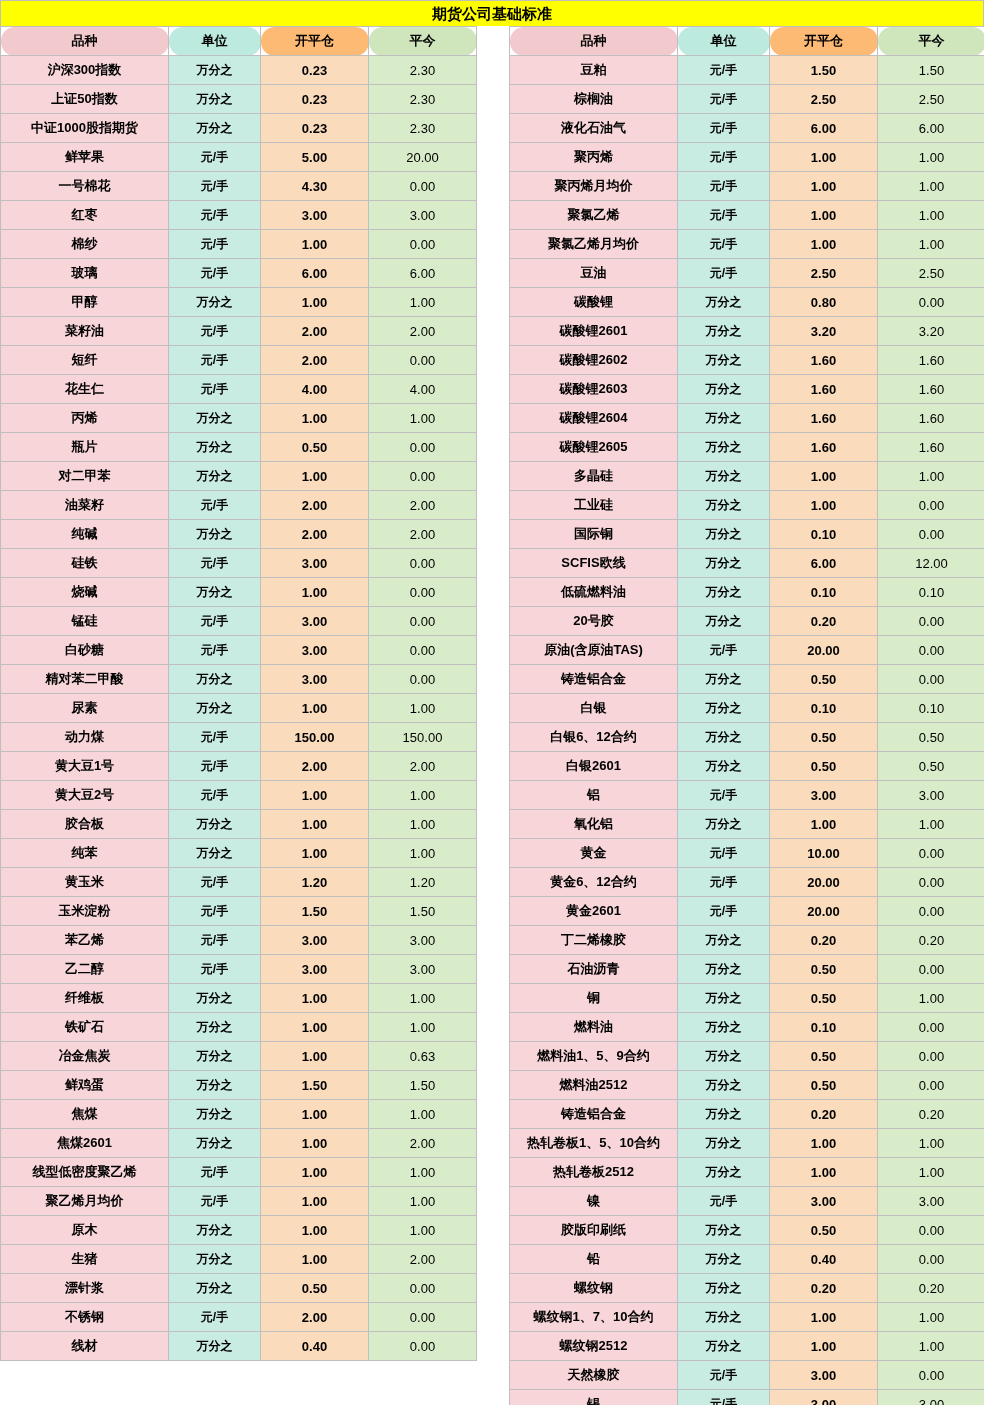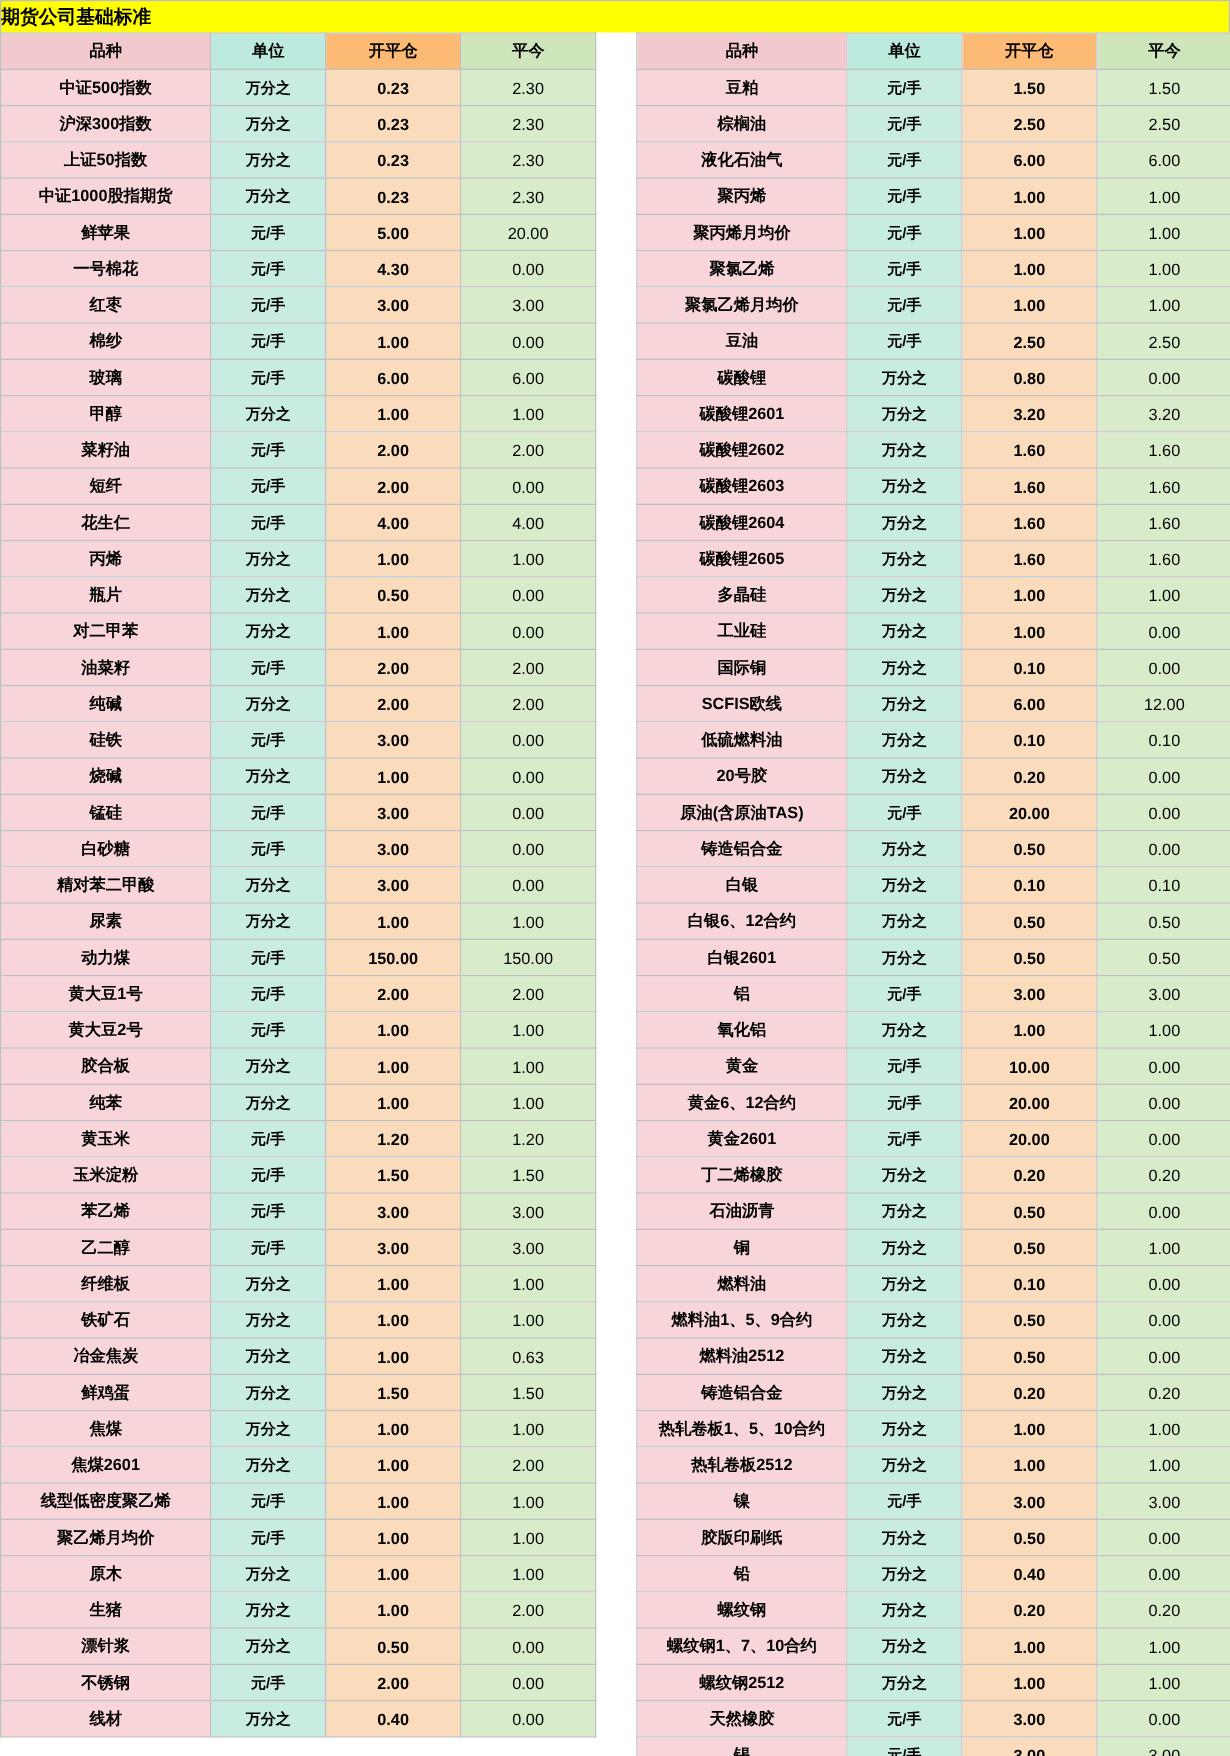--- a/index.html
+++ b/index.html
@@ -11,21 +11,21 @@
     width: 984px;
     font-family: "Liberation Sans", sans-serif;
   }
   .page {
     width: 984px;
     position: relative;
   }
   .title-bar {
     background: #ffff00;
     color: #000000;
-    text-align: left;
+    text-align: center;
     font-weight: bold;
     font-size: 15px;
     line-height: 26px;
     height: 26px;
     border: 1px solid #bfbfbf;
     border-bottom: none;
     box-sizing: border-box;
     font-family: Liberation Serif, serif;
   }
   .tables {
@@ -56,20 +56,21 @@
     text-align: center;
     vertical-align: middle;
     padding: 0 2px;
     box-sizing: border-box;
     overflow: hidden;
     white-space: nowrap;
   }
   th {
     font-weight: bold;
     color: #000000;
+    border-radius: 14px;
   }
   th.h-name { background: #f2c9cd; }
   th.h-unit { background: #bdeade; }
   th.h-open { background: #fdba74; }
   th.h-close { background: #cfe6bd; margin-left: 42px; }
 
   td.t-name {
     background: #f7d5d9;
     font-weight: bold;
     font-size: 13px;
@@ -109,26 +110,20 @@
       <thead>
         <tr>
           <th class="h-name">品种</th>
           <th class="h-unit">单位</th>
           <th class="h-open">开平仓</th>
           <th class="h-close">平今</th>
         </tr>
       </thead>
       <tbody id="left-body">
           <tr>
-            <td class="t-name">中证500指数</td>
-            <td class="t-unit">万分之</td>
-            <td class="t-open">0.23</td>
-            <td class="t-close">2.30</td>
-          </tr>
-          <tr>
             <td class="t-name">沪深300指数</td>
             <td class="t-unit">万分之</td>
             <td class="t-open">0.23</td>
             <td class="t-close">2.30</td>
           </tr>
           <tr>
             <td class="t-name">上证50指数</td>
             <td class="t-unit">万分之</td>
             <td class="t-open">0.23</td>
             <td class="t-close">2.30</td>

